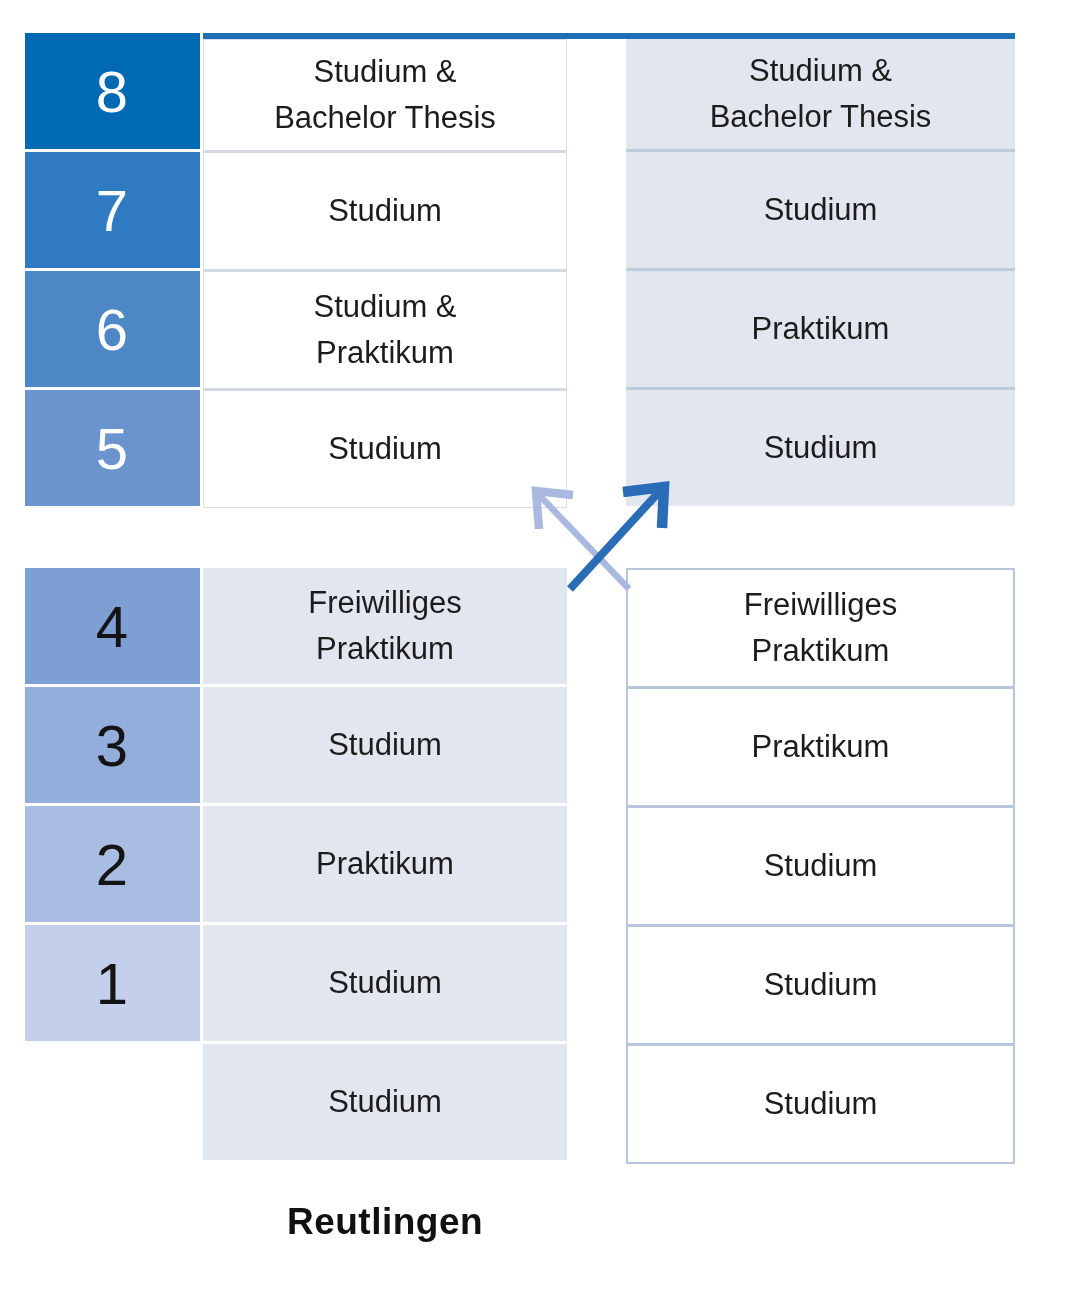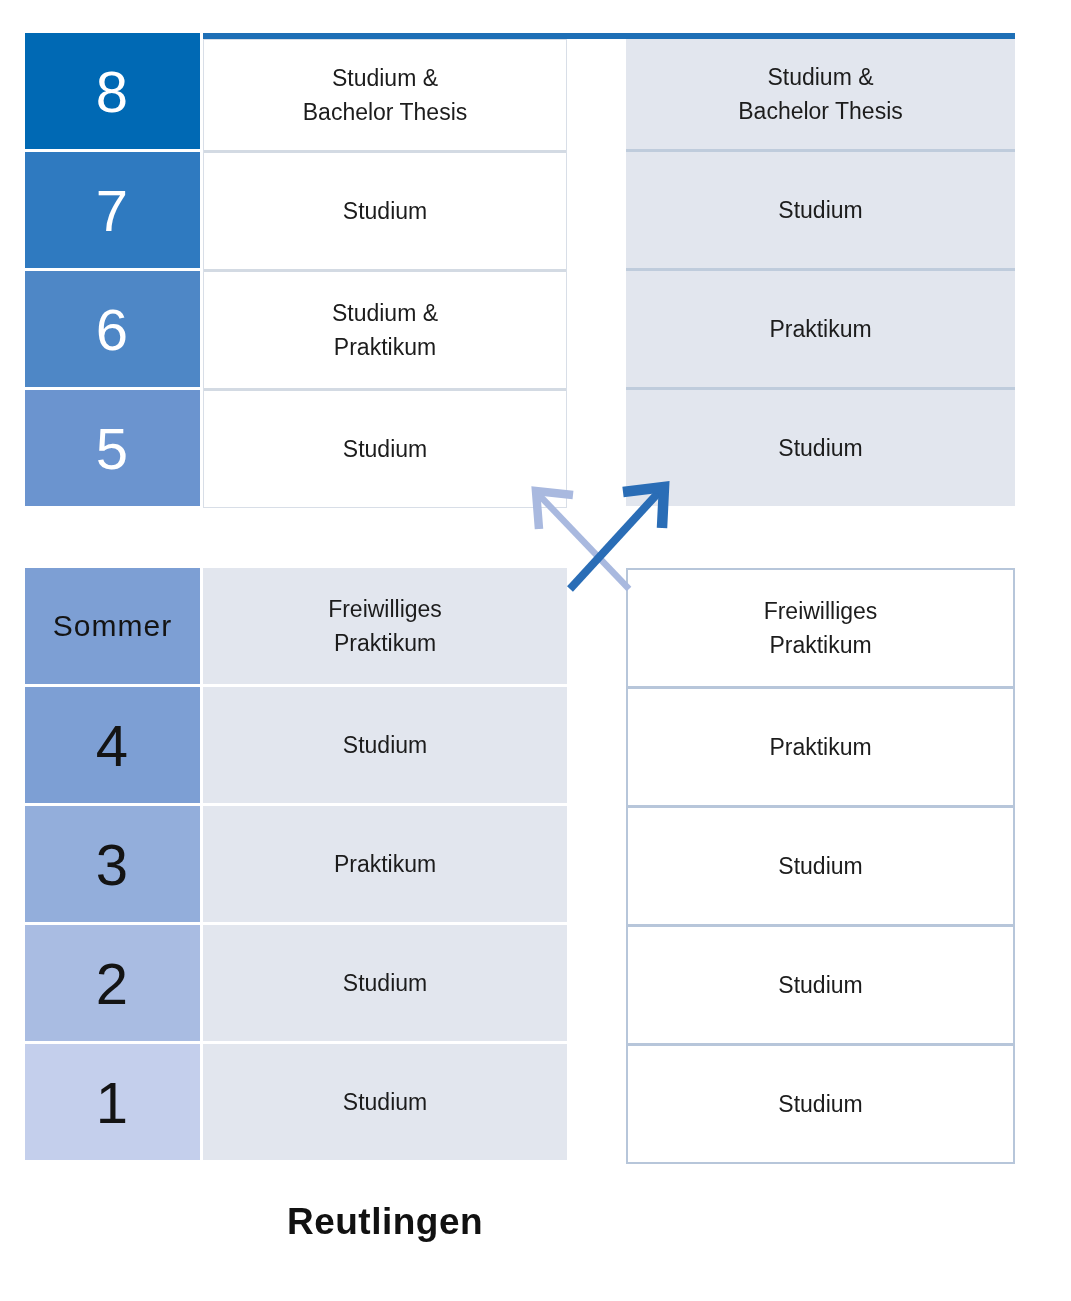--- a/index.html
+++ b/index.html
@@ -30,21 +30,21 @@
   .n4{background:#7d9fd4;color:#141414;}
   .n3{background:#93aedb;color:#141414;}
   .n2{background:#a9bce2;color:#141414;}
   .n1{background:#c4cfec;color:#141414;}
   
   .col-a-top{left:203px;top:39px;width:364px;background:#d3dae3;border:1px solid #d8dee7;}
   .col-b-top{left:626px;top:39px;width:389px;background:#bfccdc;}
   .col-a-bottom{left:203px;top:568px;width:364px;}
   .col-b-bottom{left:626px;top:568px;width:389px;background:#b7c6da;border:2px solid #b7c6da;}
   .body-cell{
-    height:116px;font-size:23px;font-weight:300;color:#1c1c1c;line-height:1.5;
+    height:116px;font-size:31px;font-weight:300;color:#1c1c1c;line-height:1.5;
   }
   .cell-white{background:#ffffff;}
   .cell-gray{background:#e2e6ee;}
   .first-short{height:110px;}
   
   .col-label{
     position:absolute;display:flex;align-items:flex-start;justify-content:center;
     text-align:center;font-weight:700;color:#111111;font-size:37px;line-height:47px;
     white-space:pre-line;letter-spacing:0.5px;
   }
@@ -78,21 +78,20 @@
 
   <div class="sec col-b-top">
     <div class="cell body-cell cell-gray first-short">Studium &amp;
 Bachelor Thesis</div>
     <div class="cell body-cell cell-gray">Studium</div>
     <div class="cell body-cell cell-gray">Praktikum</div>
     <div class="cell body-cell cell-gray">Studium</div>
   </div>
 
   <div class="sec nums-bottom">
-    <div class="cell num nsommer">Sommer</div>
     <div class="cell num n4">4</div>
     <div class="cell num n3">3</div>
     <div class="cell num n2">2</div>
     <div class="cell num n1">1</div>
   </div>
 
   <div class="sec col-a-bottom">
     <div class="cell body-cell cell-gray">Freiwilliges
 Praktikum</div>
     <div class="cell body-cell cell-gray">Studium</div>

